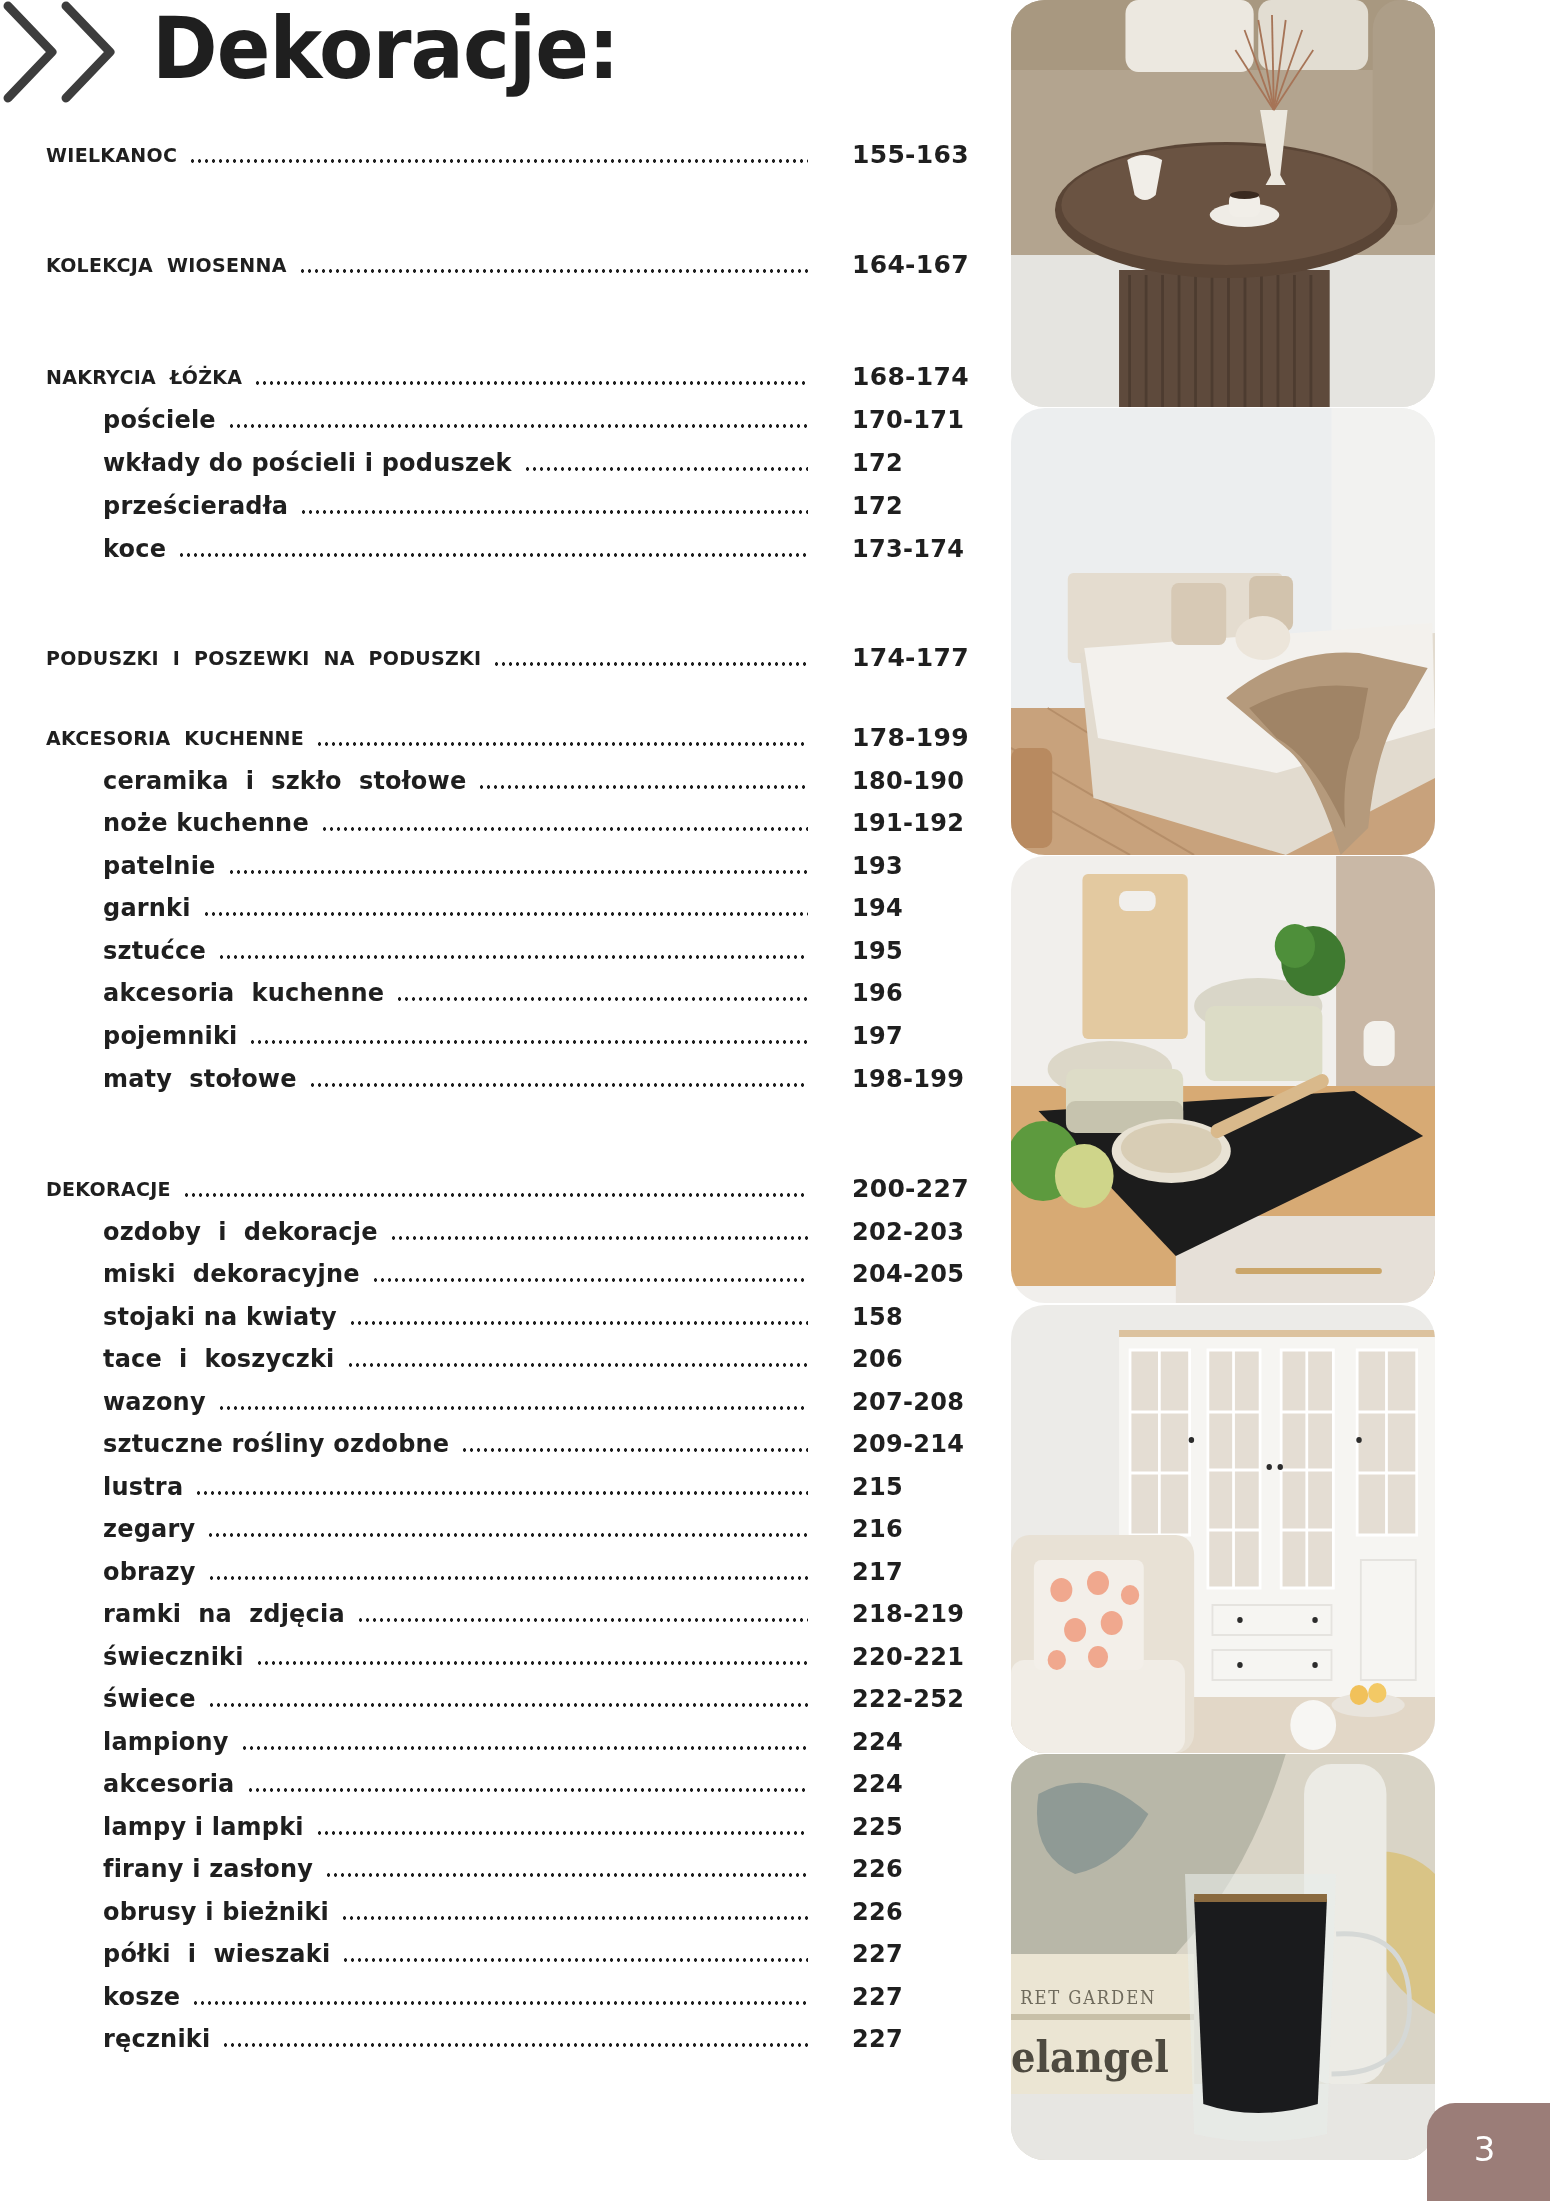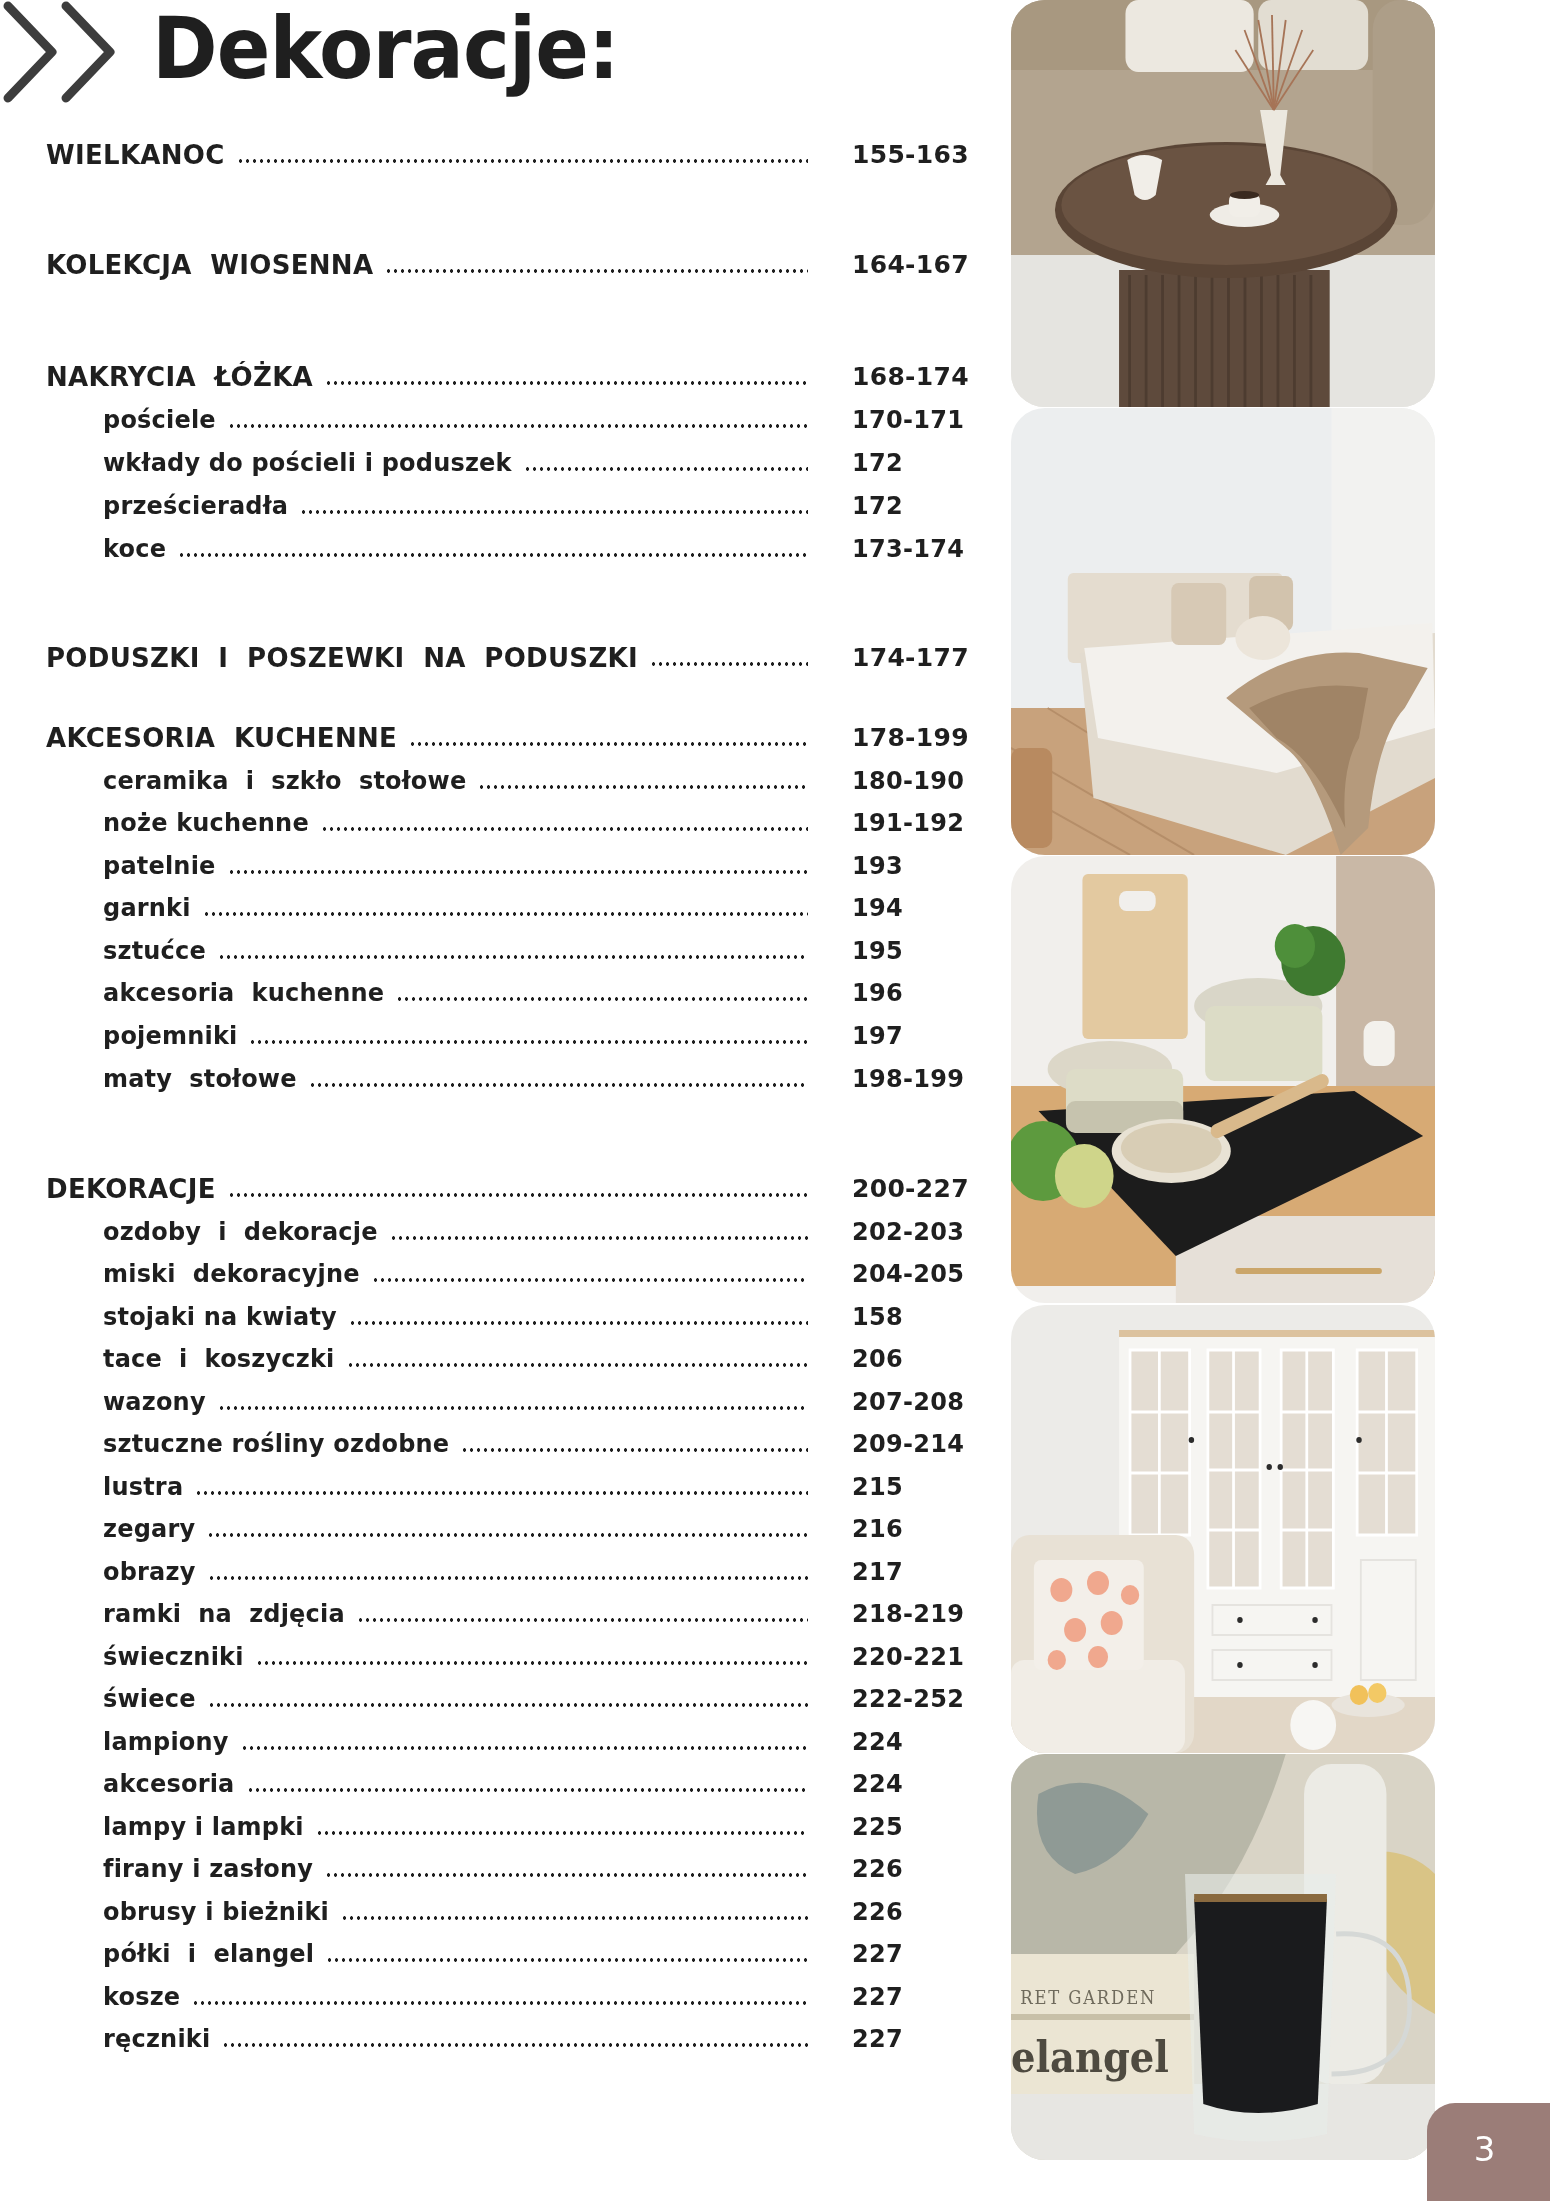--- a/index.html
+++ b/index.html
@@ -10,21 +10,21 @@
   .page-title { position: absolute; left: 152px; top: -12px; margin: 0;
                 font-family: "DejaVu Sans", sans-serif; font-weight: bold;
                 font-size: 86px; letter-spacing: -1px; line-height: 120px; color: #1f1f1f;
                 transform: scaleX(0.92); transform-origin: left center; }
 
   .toc-row { position: absolute; left: 46px; width: 920px; height: 40px;
              display: flex; align-items: center; }
   .toc-row.sub { left: 103px; width: 863px; }
   .toc-label { white-space: pre; font-weight: bold; font-size: 25px; line-height: 40px;
                transform-origin: left center; }
-  .toc-row.main .toc-label { font-size: 26px; letter-spacing: 0.3px; text-align: right; }
+  .toc-row.main .toc-label { font-size: 19px; letter-spacing: 0.3px; text-align: right; }
   .toc-row.sub .toc-label { font-size: 24px; letter-spacing: 0.2px; }
   .toc-leader { flex: 1; height: 40px; margin: 0 10px 0 12px; position: relative; }
   .toc-leader::after { content: ""; position: absolute; left: 0; right: 0; top: 24px; height: 4px;
                        background-image: radial-gradient(circle, #1f1f1f 1.6px, transparent 1.9px);
                        background-size: 7px 4px; background-repeat: repeat-x; }
   .toc-page { width: 114px; flex: none; padding-left: 34px; font-weight: bold;
               font-size: 25px; line-height: 40px; letter-spacing: 0.3px; white-space: nowrap; }
   .toc-row.sub .toc-page { font-size: 24px; }
 
   .photo { position: absolute; left: 1011px; width: 424px; border-radius: 34px; overflow: hidden; }
@@ -226,21 +226,21 @@
     <span class="toc-label">firany i zasłony</span>
     <span class="toc-leader"></span>
     <span class="toc-page">226</span>
   </div>
   <div class="toc-row sub" style="top:1892px">
     <span class="toc-label">obrusy i bieżniki</span>
     <span class="toc-leader"></span>
     <span class="toc-page">226</span>
   </div>
   <div class="toc-row sub" style="top:1934px">
-    <span class="toc-label">półki  i  elangel</span>
+    <span class="toc-label">półki  i  wieszaki</span>
     <span class="toc-leader"></span>
     <span class="toc-page">227</span>
   </div>
   <div class="toc-row sub" style="top:1977px">
     <span class="toc-label">kosze</span>
     <span class="toc-leader"></span>
     <span class="toc-page">227</span>
   </div>
   <div class="toc-row sub" style="top:2019px">
     <span class="toc-label">ręczniki</span>

